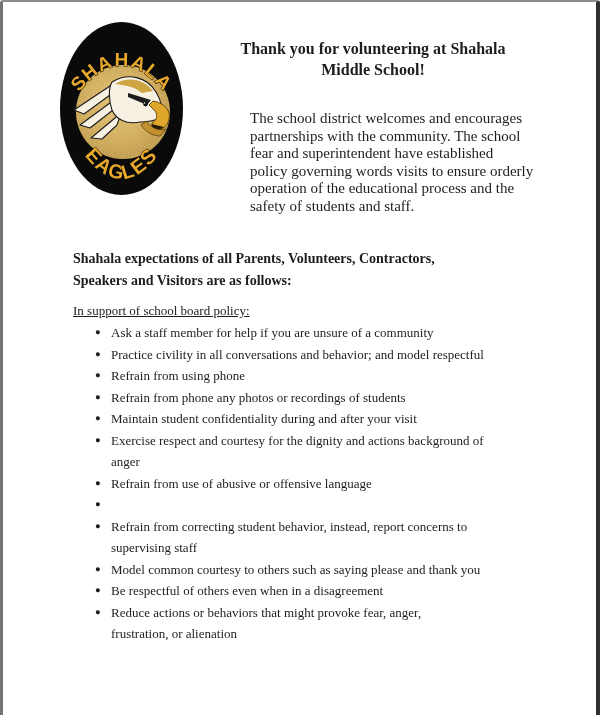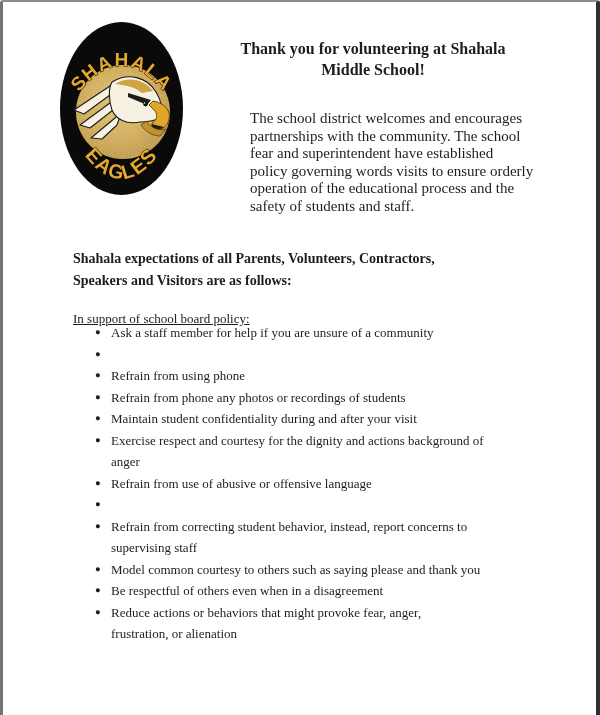--- a/index.html
+++ b/index.html
@@ -17,21 +17,21 @@
   }
   .logo { position:absolute; left:57px; top:20px; width:123px; height:173px; }
   .title {
     position:absolute; left:205px; top:36px; width:330px;
     text-align:center; font-weight:bold; font-size:16px; line-height:21px;
   }
   .intro { position:absolute; left:247px; top:88px; font-size:15px; line-height:17.6px;margin-top:20px; }
   .intro .line { white-space:nowrap; }
   .heading { position:absolute; left:70px; top:238px; font-weight:bold; font-size:14px; line-height:21.5px;margin-top:8px; }
   .heading .line { white-space:nowrap; }
-  .policy { position:absolute; left:70px; top:309px; font-size:13px; text-decoration:underline; }
+  .policy { position:absolute; left:70px; top:301px; font-size:13px; text-decoration:underline; }
   ul.bullets { position:absolute; left:92px; top:320px; margin:0; padding:0; list-style:none; font-size:13px; }
   ul.bullets li { display:flex; align-items:flex-start; }
   ul.bullets .dot { width:16px; flex:0 0 16px; font-size:9.5px; line-height:21.5px; }
   ul.bullets .item-text .line { white-space:nowrap; line-height:21.5px; }
 </style>
 </head>
 <body>
 
 <div class="frame">
 
@@ -102,20 +102,21 @@
   <ul class="bullets" id="bullet-list">
       <li>
         <span class="dot">●</span>
         <div class="item-text">
           <div class="line">Ask a staff member for help if you are unsure of a community</div>
         </div>
       </li>
       <li>
         <span class="dot">●</span>
         <div class="item-text">
+          <div class="line">Practice civility in all conversations and behavior; and model respectful</div>
         </div>
       </li>
       <li>
         <span class="dot">●</span>
         <div class="item-text">
           <div class="line">Refrain from using phone</div>
         </div>
       </li>
       <li>
         <span class="dot">●</span>

